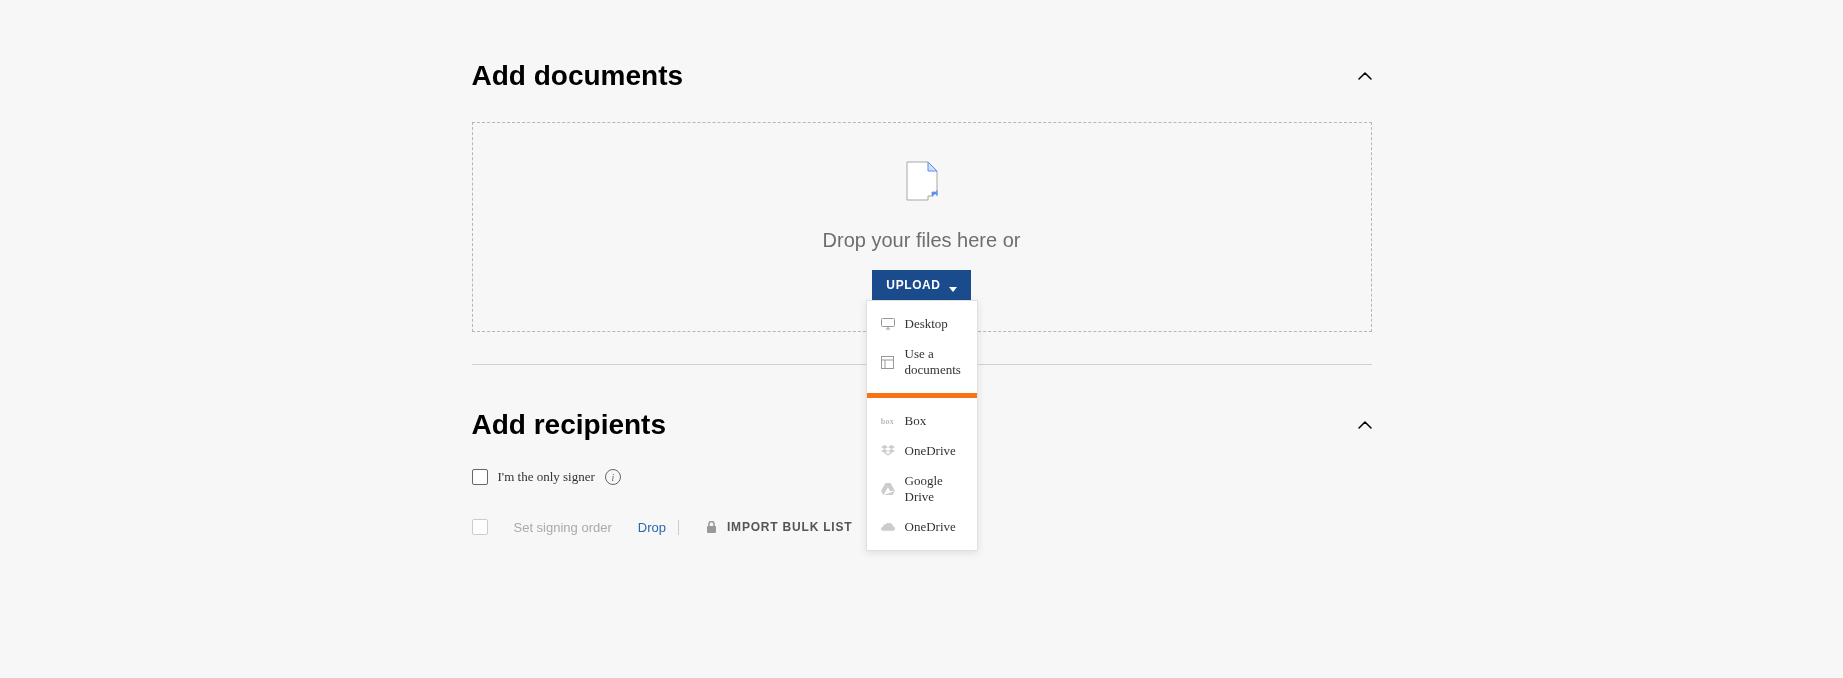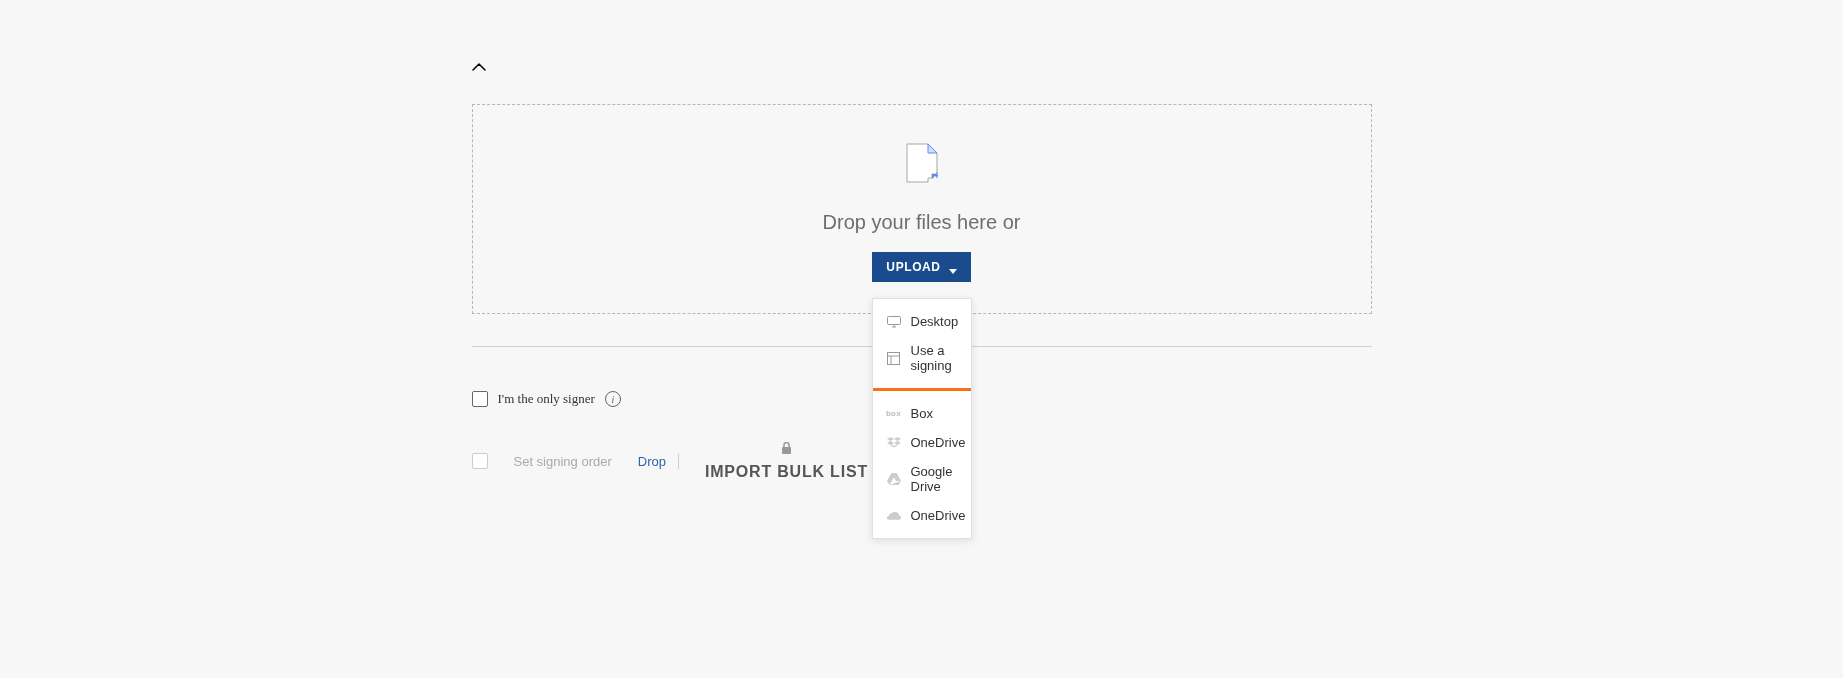--- a/index.html
+++ b/index.html
@@ -69,35 +69,36 @@
       width: 0; height: 0;
       border-left: 4px solid transparent;
       border-right: 4px solid transparent;
       border-top: 5px solid #fff;
     }
     .dropdown-menu {
       position: absolute;
       top: 100%;
       left: 50%;
       transform: translateX(-50%);
-      margin-top: 16px;
+      margin-top: 0;
       background: #fff;
       border: 1px solid #e0e0e0;
       box-shadow: 0 2px 8px rgba(0,0,0,0.1);
-      width: 100px;
+      width: 112px;
       z-index: 10;
+      font-family: Liberation Serif, serif;
     }
     .upload-wrap {
       position: relative;
     }
     .dropdown-group {
       padding: 8px 0;
     }
     .dropdown-group + .dropdown-group {
-      border-top: 3px solid #f97316;
+      border-top: 5px solid #f97316;
     }
     .dropdown-item {
       display: flex;
       align-items: center;
       gap: 10px;
       padding: 7px 14px;
       font-size: 13px;
       color: #333;
       cursor: pointer;
     }
@@ -166,38 +167,38 @@
       font-size: 13px;
       cursor: pointer;
       padding-right: 12px;
       border-right: 1px solid #ccc;
     }
     .import-bulk {
       display: flex;
       align-items: center;
       gap: 8px;
       color: #555;
-      font-size: 16px;
+      font-size: 12px;
       font-weight: 700;
       letter-spacing: 0.8px;
       cursor: pointer;
-      flex-direction: column;
     }
     .lock-icon {
       width: 14px; height: 14px;
       display: flex; align-items: center; justify-content: center;
       color: #999;
     }
   </style>
 </head>
 <body>
 
 <div class="container">
 
   <div class="section-header">
+    <h2 class="section-title">Add documents</h2>
     <div class="chevron">
       <svg width="14" height="8" viewBox="0 0 14 8" fill="none">
           <path d="M1 7 L7 1 L13 7" stroke-width="1.5" stroke-linecap="round" stroke-linejoin="round"></path>
         </svg>
     </div>
   </div>
 
   <div class="dropzone">
     <div class="doc-icon">
       <svg width="32" height="40" viewBox="0 0 32 40">
@@ -224,21 +225,21 @@
             </span>
             <span>Desktop</span>
           </div>
           <div class="dropdown-item">
             <span class="dd-icon">
               <svg width="13" height="13" viewBox="0 0 13 13" fill="none">
                   <rect x="0.5" y="0.5" width="12" height="12" stroke="#999"></rect>
                   <path d="M0.5 4 H12.5 M4 4 V12.5" stroke="#999"></path>
                 </svg>
             </span>
-            <span>Use a signing</span>
+            <span>Use a documents</span>
           </div>
         </div>
         <div class="dropdown-group">
           <div class="dropdown-item">
             <span class="dd-icon">
                 <span class="box-label">box</span>
               </span>
             <span>Box</span>
           </div>
           <div class="dropdown-item">
@@ -265,20 +266,28 @@
             </span>
             <span>OneDrive</span>
           </div>
         </div>
       </div>
     </div>
   </div>
 
   <hr class="divider">
 
+  <div class="section-header" style="margin-bottom: 28px;">
+    <h2 class="section-title">Add recipients</h2>
+    <div class="chevron">
+      <svg width="14" height="8" viewBox="0 0 14 8" fill="none">
+          <path d="M1 7 L7 1 L13 7" stroke-width="1.5" stroke-linecap="round" stroke-linejoin="round"></path>
+        </svg>
+    </div>
+  </div>
 
   <div class="option-row">
     <div class="checkbox"></div>
     <span style="font-size:13px; color:#333;font-family:Liberation Serif, serif;">I'm the only signer</span>
     <span class="info-icon">i</span>
   </div>
 
   <div class="signing-row">
     <div class="checkbox disabled"></div>
     <span class="label-disabled">Set signing order</span>

